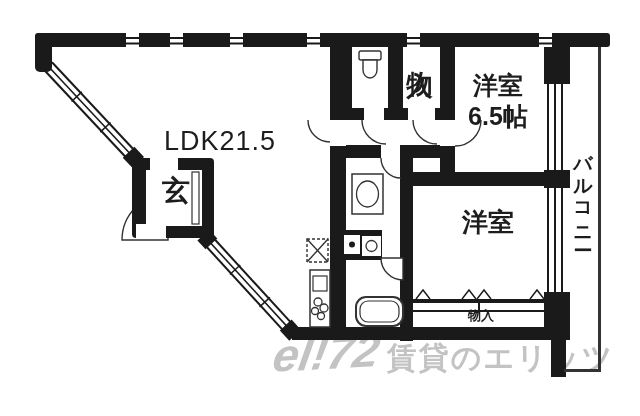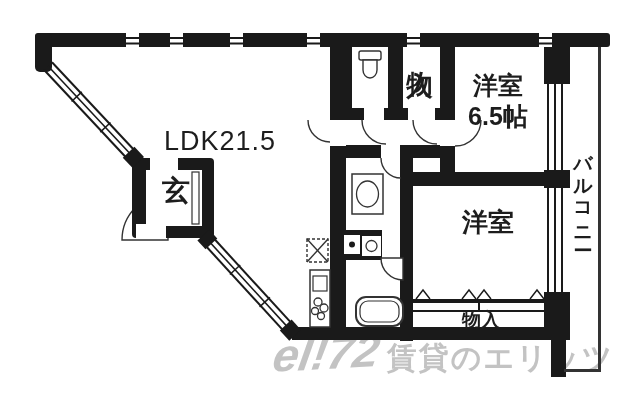--- a/index.html
+++ b/index.html
@@ -6,21 +6,21 @@
   #stage{position:relative;width:640px;height:416px;background:#fff;overflow:hidden;
          font-family:"Liberation Sans","DejaVu Sans",sans-serif;}
   #plan-svg{position:absolute;left:0;top:0;z-index:2;}
   .lbl{position:absolute;z-index:3;color:#1d1d1d;}
   #lbl-ldk{left:150px;top:86px;width:140px;font-size:27px;font-weight:500;text-align:center;letter-spacing:1px;margin-top:40px;}
   #lbl-room1{left:448px;top:70px;width:100px;text-align:center;font-size:25px;line-height:31px;font-weight:600;}
   #lbl-room2{left:436px;top:206px;width:104px;text-align:center;font-size:26px;line-height:33px;font-weight:600;}
   #lbl-storage-top{left:406px;top:50px;height:62px;font-size:26px;font-weight:600;writing-mode:vertical-rl;text-orientation:upright;line-height:28px;}
   #lbl-genkan{left:157px;top:172px;width:38px;text-align:center;font-size:28px;font-weight:600;}
   #lbl-balcony{left:570px;top:141px;height:128px;font-size:19px;font-weight:600;writing-mode:vertical-rl;text-orientation:upright;letter-spacing:3px;}
-  #lbl-closet{left:452px;top:307px;width:58px;text-align:center;font-size:19px;font-weight:600;}
+  #lbl-closet{left:452px;top:307px;width:58px;text-align:center;font-size:13px;font-weight:600;}
   #watermark{left:274px;top:330px;z-index:1;display:flex;align-items:flex-end;gap:8px;white-space:nowrap;}
   #wm-logo{font-size:46px;font-weight:800;font-style:italic;display:inline-block;transform:skewX(-12deg) rotate(-3deg);line-height:1;}
   #wm-text{font-size:30px;font-weight:800;letter-spacing:2px;line-height:1.2;}
 </style>
 </head>
 <body>
 
 <div id="stage">
 
   <svg id="plan-svg" width="640" height="416" viewBox="0 0 640 416">

